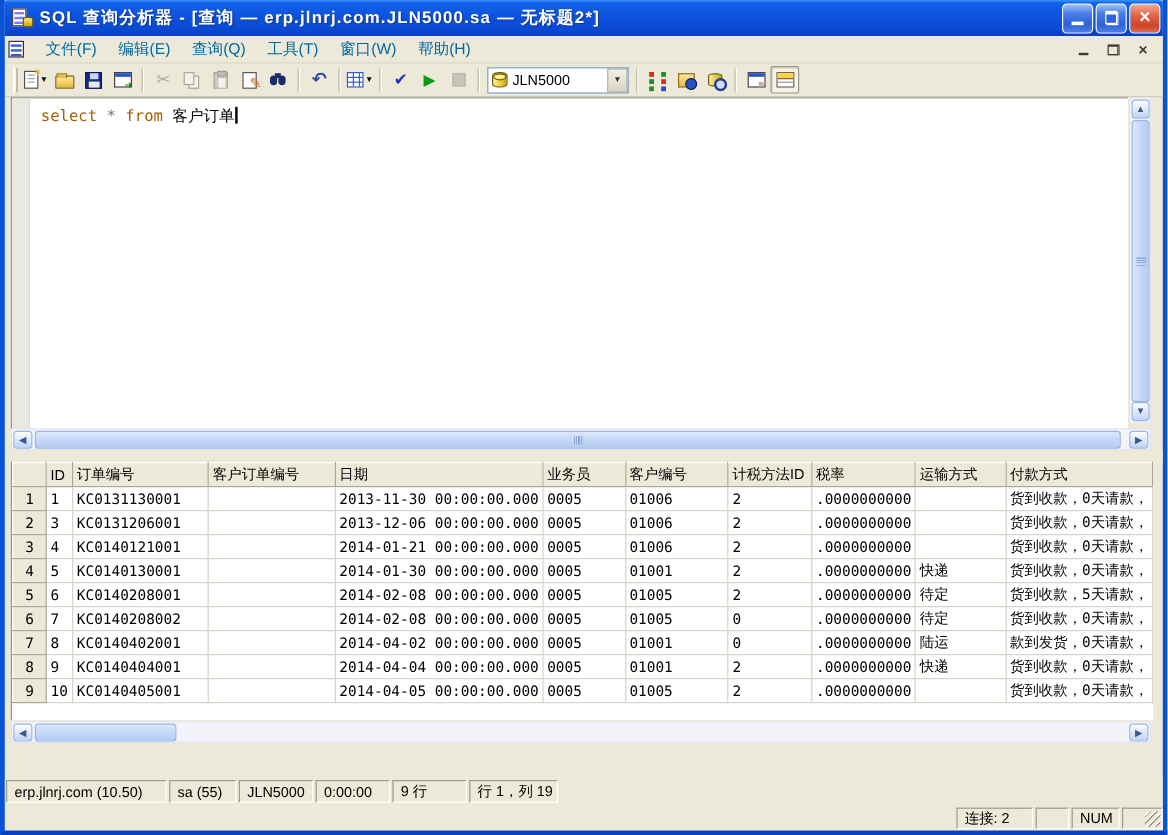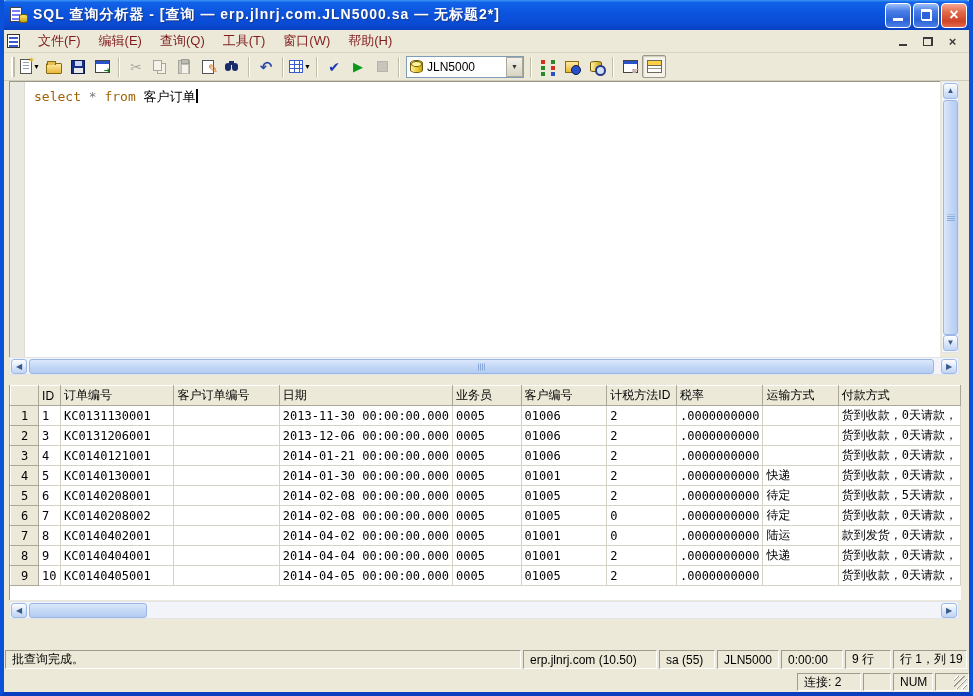--- a/index.html
+++ b/index.html
@@ -28,21 +28,21 @@
   .glyph-restore:before { content:""; position:absolute; right:0; top:0; width:8px; height:7px; border:1px solid #fff; border-top:3px solid #fff; }
   .glyph-restore:after { content:""; position:absolute; left:0; bottom:0; width:8px; height:7px; border:1px solid #fff; border-top:3px solid #fff; background:#2d62d8; }
   .glyph-x { font-size:16px; line-height:1; font-weight:bold; }
 
   
   .menubar { position:absolute; left:0; top:30px; width:965px; height:23px; background:#ece9d8;
     display:flex; align-items:center; border-bottom:1px solid #d8d4c4; }
   .mdi-icon { width:17px; height:15px; margin:0 6px 0 2px; position:relative; flex:none; }
   .mdi-icon .pg { position:absolute; left:1px; top:0; width:13px; height:14px; background:#fff; border:1px solid #333; }
   .mdi-icon .pg i { display:block; height:2px; margin:2px 1px 0; background:#3a5ad0; }
-  .menu-item { padding:6px 9px; color:#7f1d1d; cursor:default; }
+  .menu-item { padding:6px 9px; color:#0369a1; cursor:default; }
   .menubar .spacer { flex:1; }
   .mdibtns { display:flex; align-items:center; gap:4px; margin-right:6px; }
   .mdibtn { width:21px; height:18px; display:flex; align-items:center; justify-content:center; color:#3a3a3a; background:transparent; }
   .mdi-min { width:8px; height:2px; background:#3a3a3a; margin-top:8px; }
   .mdi-rest { position:relative; width:10px; height:9px; }
   .mdi-rest:before { content:""; position:absolute; right:0; top:0; width:7px; height:6px; border:1px solid #3a3a3a; border-top:2px solid #3a3a3a; }
   .mdi-rest:after { content:""; position:absolute; left:0; bottom:0; width:7px; height:6px; border:1px solid #3a3a3a; border-top:2px solid #3a3a3a; background:#ece9d8; }
   .mdi-x { font-size:13px; font-weight:bold; line-height:1; }
 
   
@@ -464,26 +464,25 @@
   </div>
 
   <div class="sb-track-v" style="left:5px; top:601px; width:950px; height:18px;">
     <div class="sb-btn" style="left:1px; top:1px; width:16px; height:15px;">◀</div>
     <div class="sb-thumb h" style="left:19px; top:1px; width:118px; height:15px;"></div>
     <div class="sb-btn" style="right:1px; top:1px; width:16px; height:15px;">▶</div>
   </div>
 
 
   <div class="statusbar">
-    <span class="seg msg">批查询完成。</span>
     <span class="seg" style="width:134px;">erp.jlnrj.com (10.50)</span>
     <span class="seg" style="width:56px;">sa (55)</span>
     <span class="seg" style="width:62px;">JLN5000</span>
     <span class="seg" style="width:62px;">0:00:00</span>
-    <span class="seg" style="width:46px;">9 行</span>
+    <span class="seg" style="width:62px;">9 行</span>
     <span class="seg" style="width:74px;text-align:right;">行 1，列 19</span>
   </div>
 
   <div class="appbar">
     <span class="flat"></span>
     <span class="seg" style="width:64px;margin-left:46px;">连接: 2</span>
     <span class="seg" style="width:28px;"></span>
     <span class="seg" style="width:40px;">NUM</span>
     <span class="seg grip-corner"></span>
   </div>

